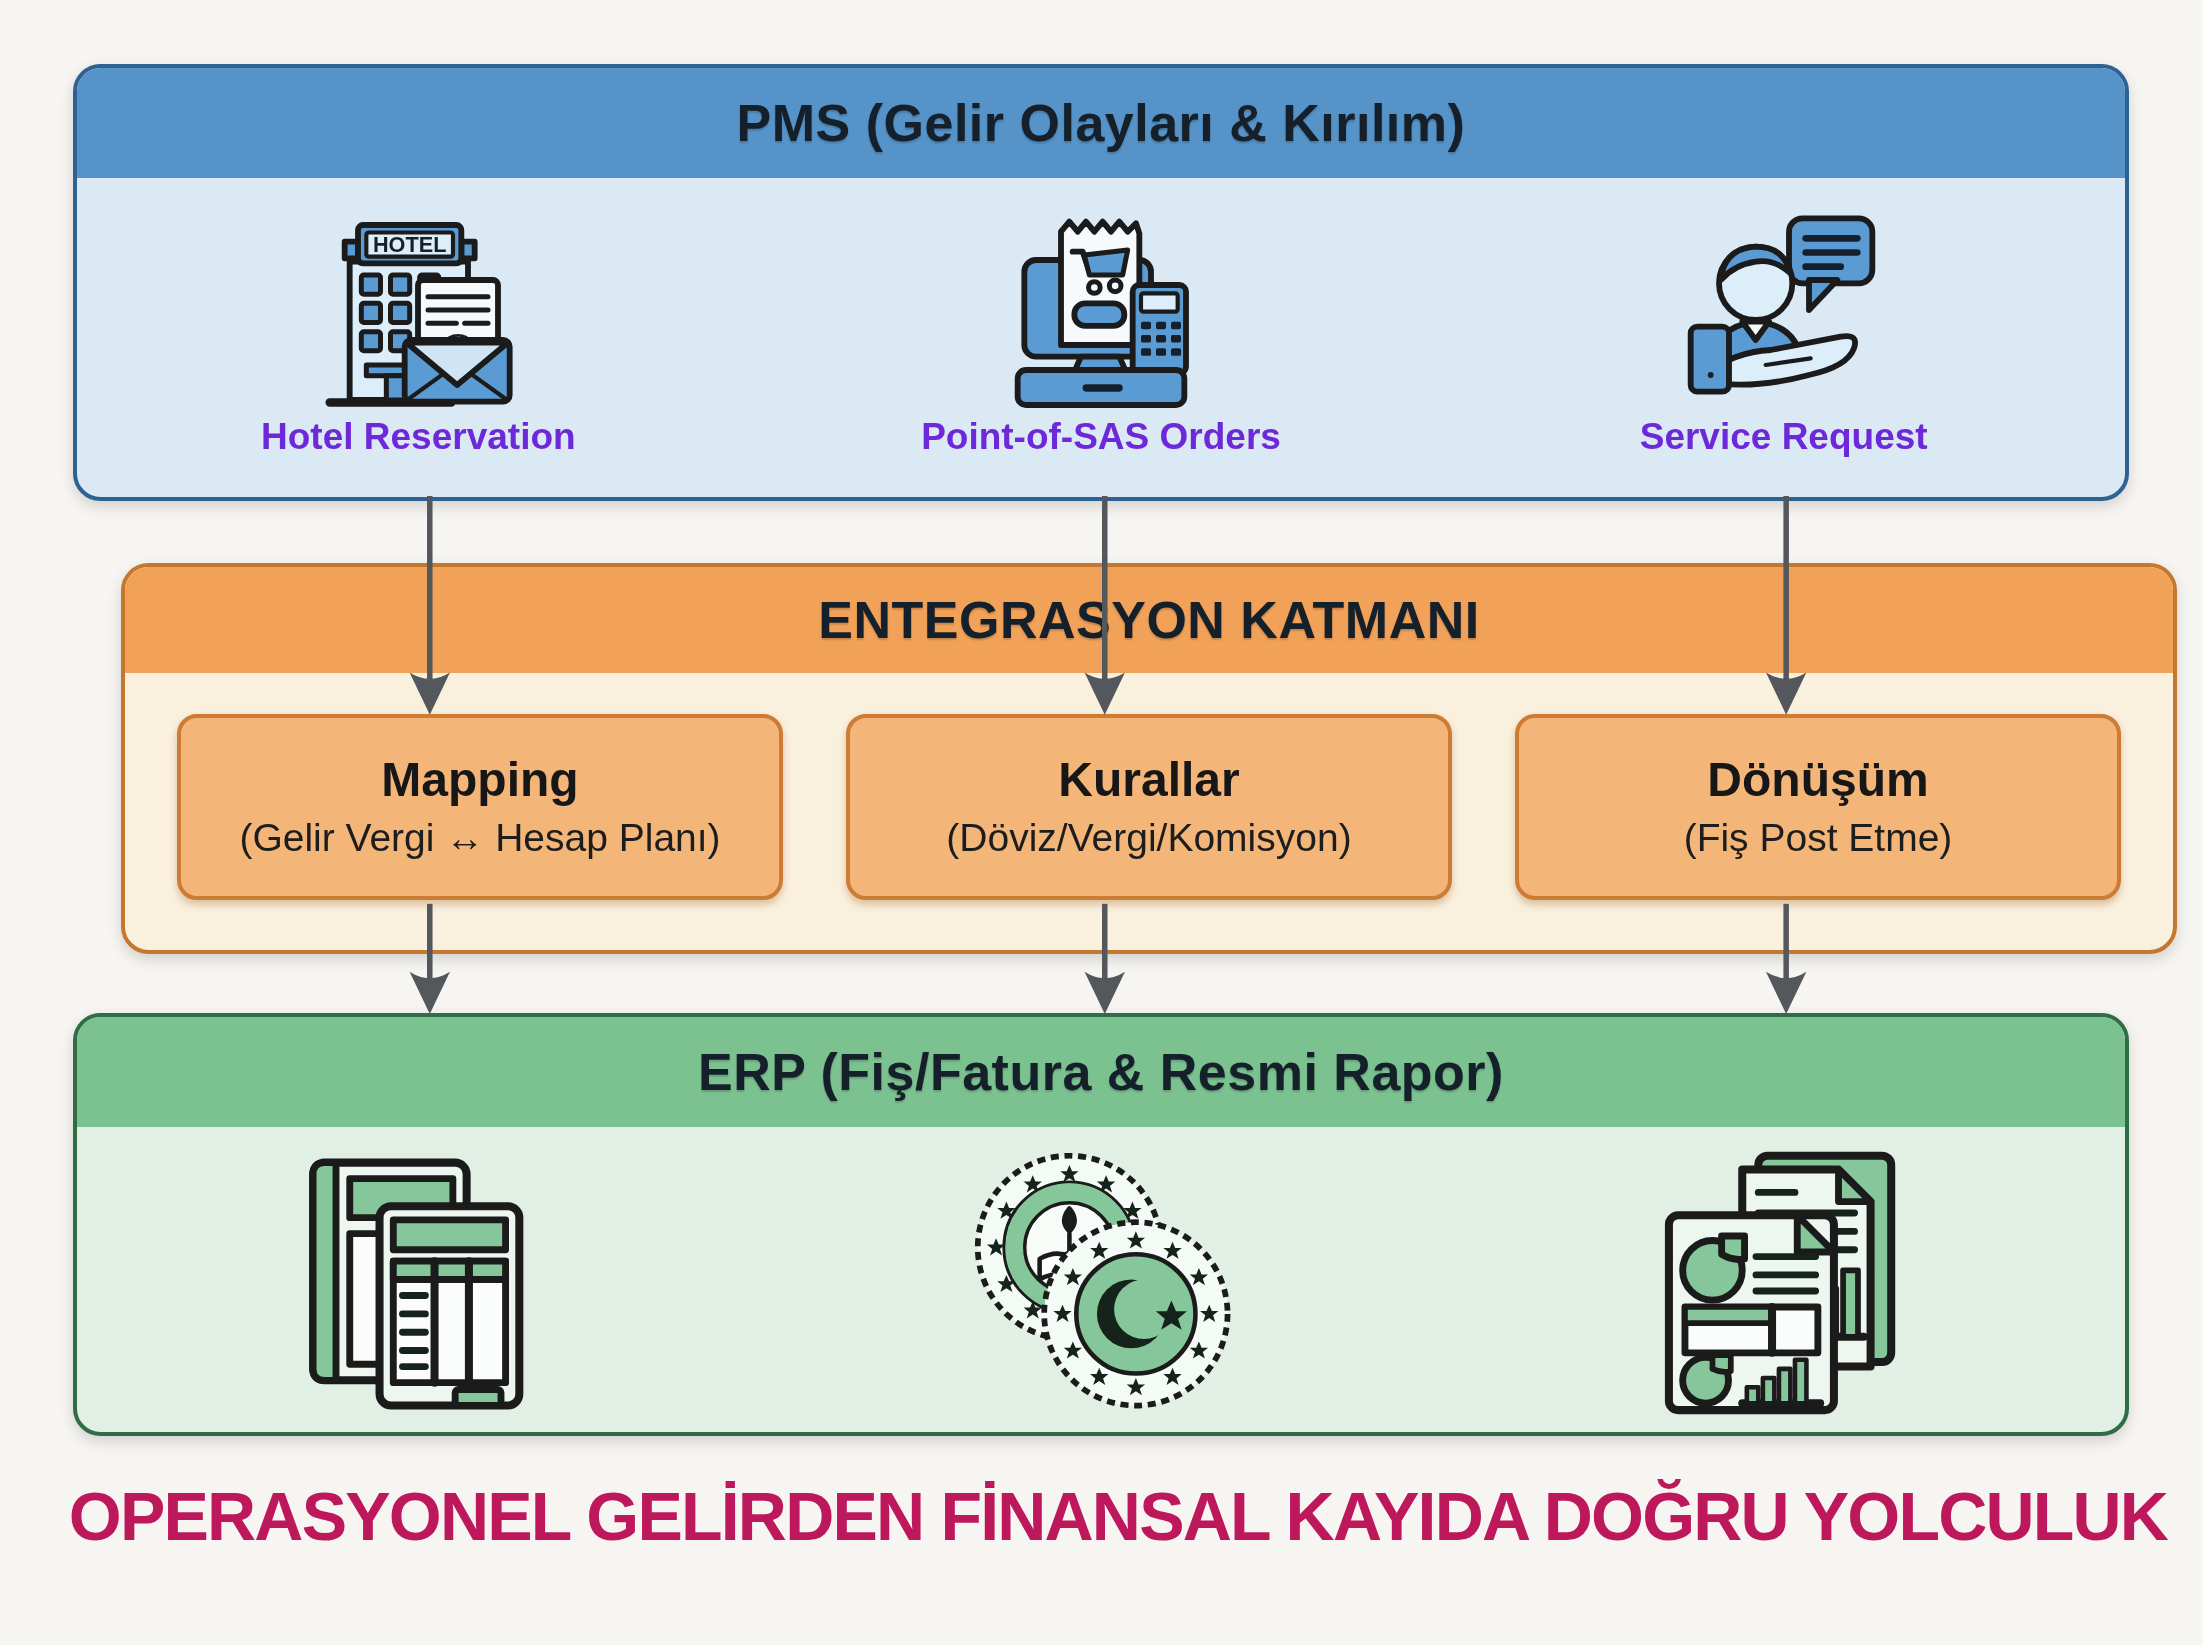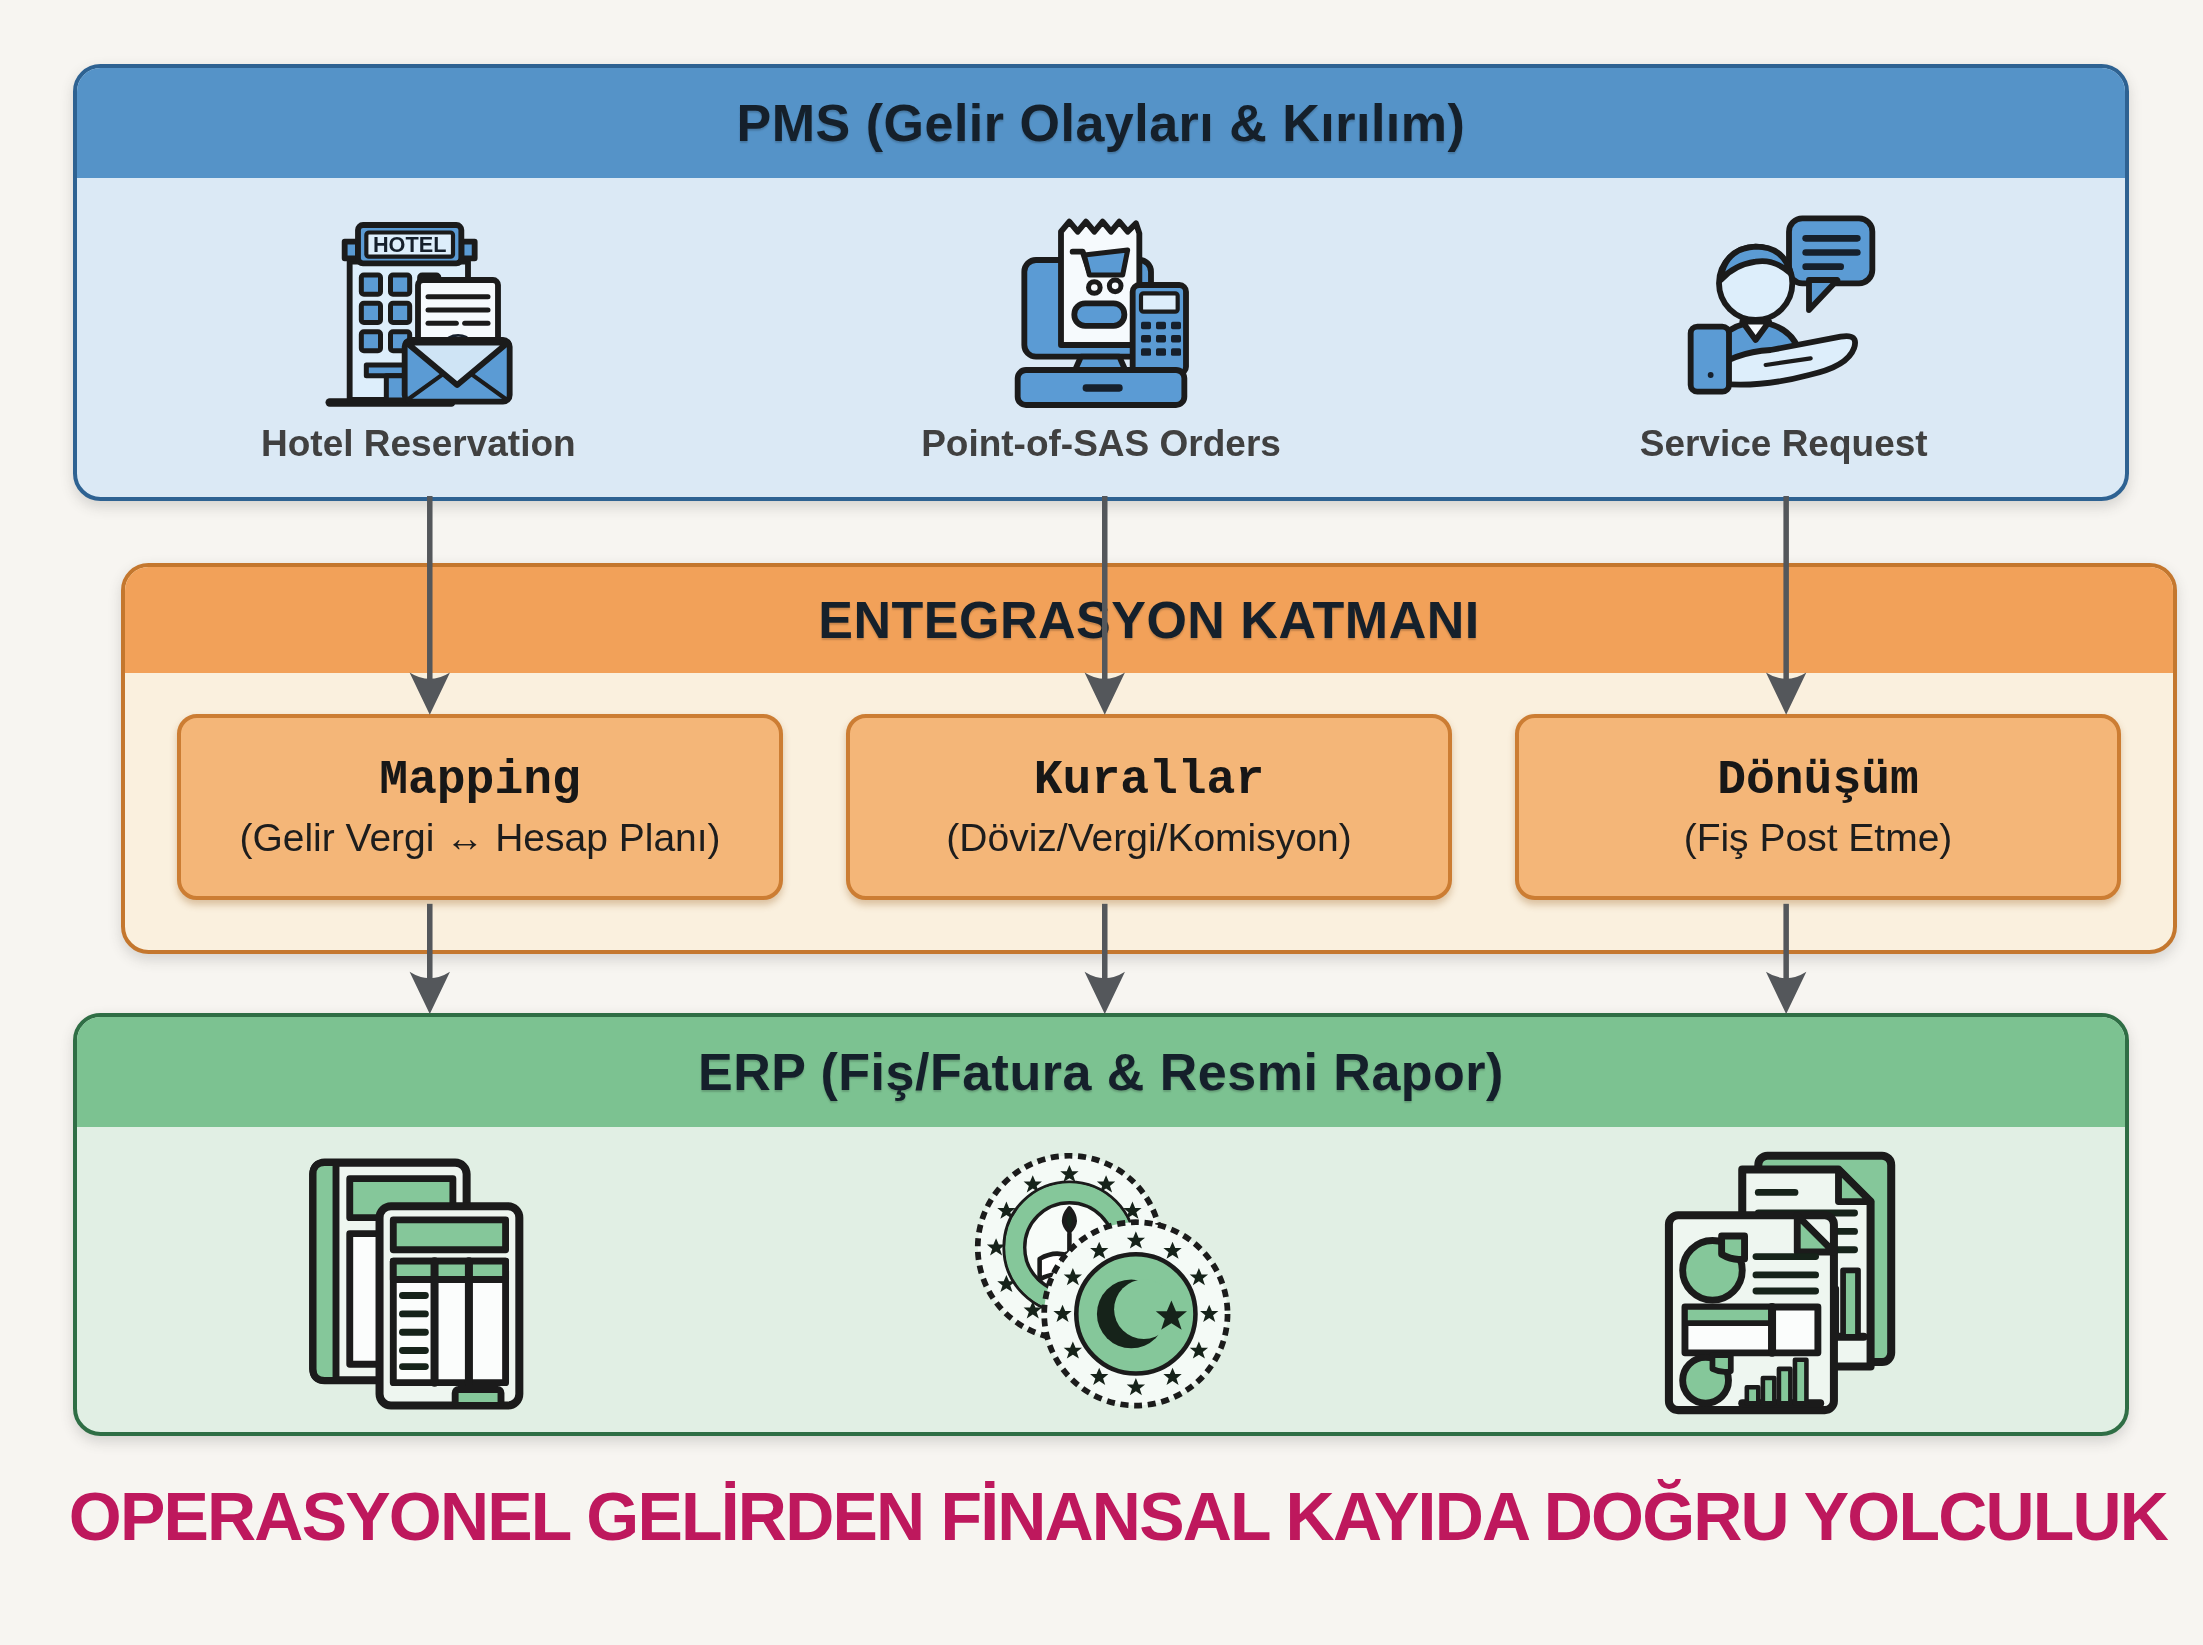--- a/index.html
+++ b/index.html
@@ -8,29 +8,29 @@
   .section{position:absolute;left:73px;width:2048px;border-radius:27.5px;overflow:hidden;
            box-shadow:0 5.5px 13px rgba(60,60,60,.18);}
   .sec-header{display:flex;align-items:center;justify-content:center;
               font-weight:bold;letter-spacing:0.5px;}
   .sec-title{font-size:52px;color:#15202b;text-shadow:0 1.8px 1.8px rgba(0,0,0,.18);}
   #pms{top:64px;height:429px;border:4.6px solid #2e6292;}
   #pms .sec-header{height:110px;}
   #pms .sec-body{height:309px;display:flex;}
   .pms-col{flex:1;display:flex;flex-direction:column;align-items:center;justify-content:flex-start;padding-top:32px;}
   .pms-icon{width:200px;height:200px;}
-  .pms-label{margin-top:13px;font-size:37px;font-weight:bold;color:#404040;}
+  .pms-label{margin-top:6px;font-size:37px;font-weight:bold;color:#6d28d9;}
   #integration{top:563px;height:383px;border:4.6px solid #c4772e;}
   #integration .sec-header{height:106px;}
   #integration .sec-body{height:268px;display:flex;justify-content:space-between;
                          padding:41px 52px 0 52px;box-sizing:border-box;}
   .int-box{width:606px;height:186px;border:4.6px solid #cc7d33;border-radius:20px;
            box-sizing:border-box;display:flex;flex-direction:column;align-items:center;
            justify-content:center;box-shadow:0 4.6px 7.3px rgba(150,85,20,.30);}
-  .int-box-title{font-size:48px;font-weight:bold;color:#171717;line-height:1.1;font-family:Liberation Mono, monospace;}
+  .int-box-title{font-size:48px;font-weight:bold;color:#171717;line-height:1.1;}
   .int-box-sub{font-size:39px;color:#1d1d1d;margin-top:9.2px;}
   #erp{top:1013px;height:415px;border:4.6px solid #2f6e45;}
   #erp .sec-header{height:110px;}
   #erp .sec-body{height:305px;display:flex;}
   .erp-col{flex:1;display:flex;align-items:center;justify-content:center;}
   .erp-icon{width:275px;height:275px;}
   .footer-title{position:absolute;left:16px;top:1477px;width:100%;text-align:center;
                 font-size:68px;font-weight:bold;letter-spacing:-1.8px;color:#be185d;}
   .bottom-strip{position:absolute;left:211px;top:1629px;width:1777px;height:16.5px;
                 border-radius:9.2px 9.2px 0 0;border:3.7px solid #2e6292;border-bottom:none;}

